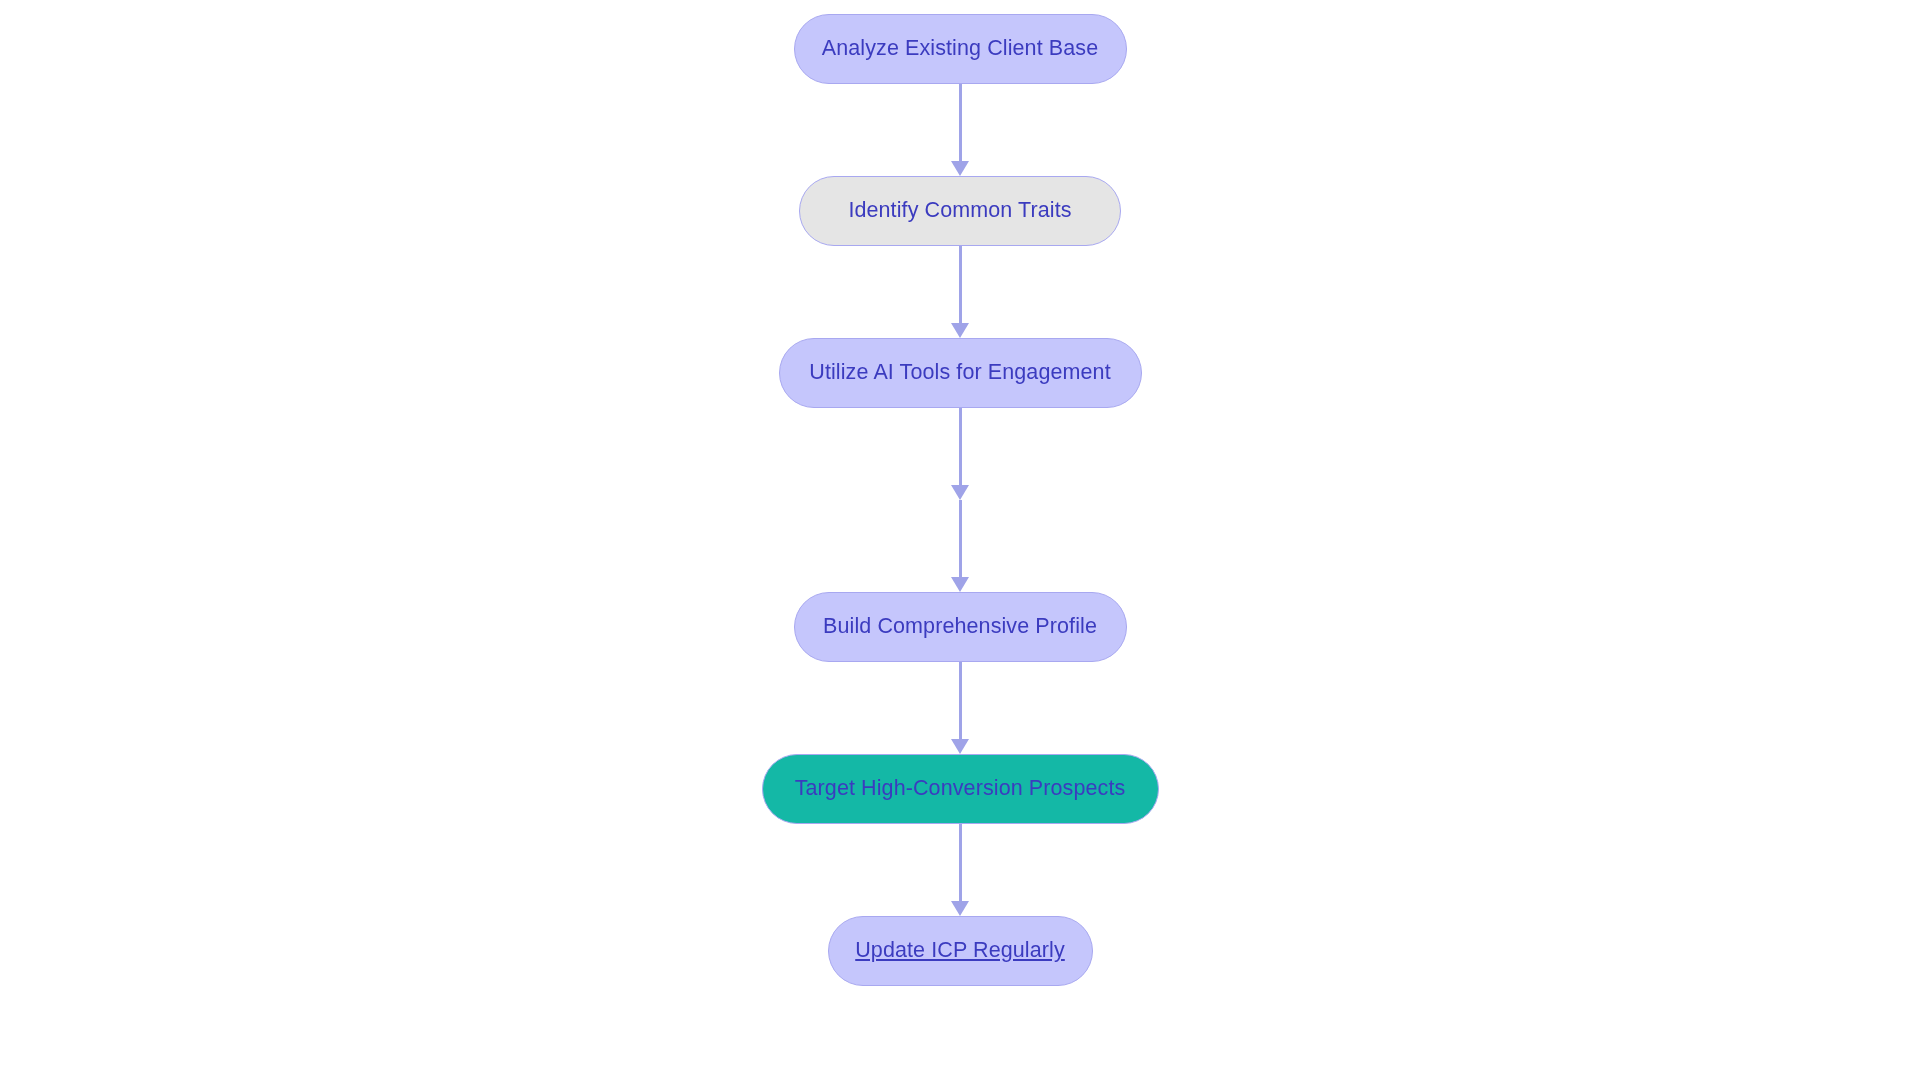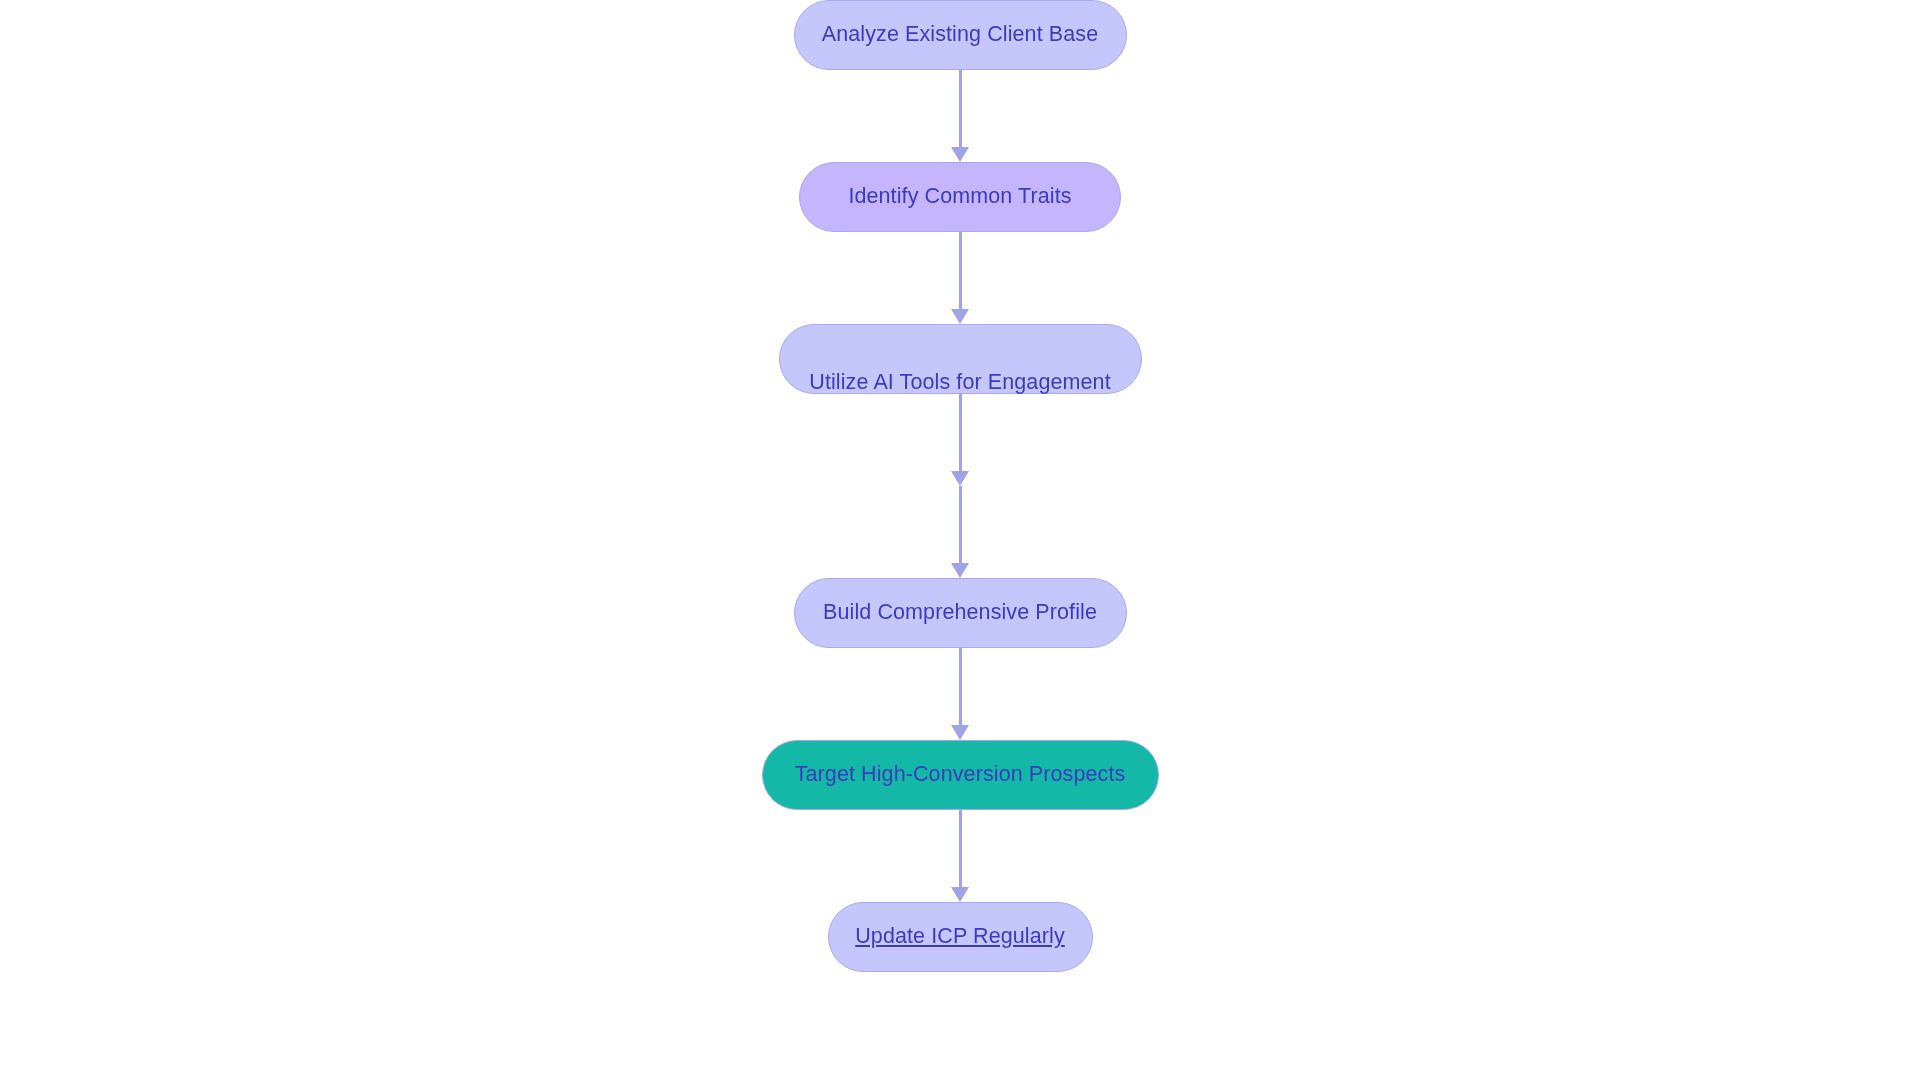--- a/index.html
+++ b/index.html
@@ -77,39 +77,39 @@
   }
   
   .connector { height: 92px; }
 </style>
 </head>
 <body>
 
 <div id="flowchart-canvas" style="background: rgb(255, 255, 255);">
   <div class="flow-column">
 
-    <div class="node" id="node-0" style="width: 333px; background: rgb(197, 198, 252); border-color: rgb(168, 168, 240); color: rgb(59, 59, 191);">
+    <div class="node" id="node-0" style="width: 333px; background: rgb(197, 198, 252); border-color: rgb(168, 168, 240); color: rgb(59, 59, 191); margin-top: 14px;">
       <span class="node-label">Analyze Existing Client Base</span>
     </div>
 
     <div class="connector">
       <div class="connector-line" style="background: rgb(159, 163, 232);"></div>
       <div class="connector-arrow" style="border-top-color: rgb(159, 163, 232);"></div>
     </div>
 
-    <div class="node" id="node-1" style="width: 322px; background: #c4b5fd; border-color: rgb(168, 168, 240); color: rgb(59, 59, 191);">
+    <div class="node" id="node-1" style="width: 322px; background: #e5e5e5; border-color: rgb(168, 168, 240); color: rgb(59, 59, 191);">
       <span class="node-label">Identify Common Traits</span>
     </div>
 
     <div class="connector">
       <div class="connector-line" style="background: rgb(159, 163, 232);"></div>
       <div class="connector-arrow" style="border-top-color: rgb(159, 163, 232);"></div>
     </div>
 
-    <div class="node" id="node-2" style="width: 363px; background: rgb(197, 198, 252); border-color: rgb(168, 168, 240); color: rgb(59, 59, 191); align-items: flex-end;">
+    <div class="node" id="node-2" style="width: 363px; background: rgb(197, 198, 252); border-color: rgb(168, 168, 240); color: rgb(59, 59, 191);">
       <span class="node-label">Utilize AI Tools for Engagement</span>
     </div>
 
     <div class="connector">
       <div class="connector-line" style="background: rgb(159, 163, 232);"></div>
       <div class="connector-arrow" style="border-top-color: rgb(159, 163, 232);"></div>
     </div>
 
 
     <div class="connector">

